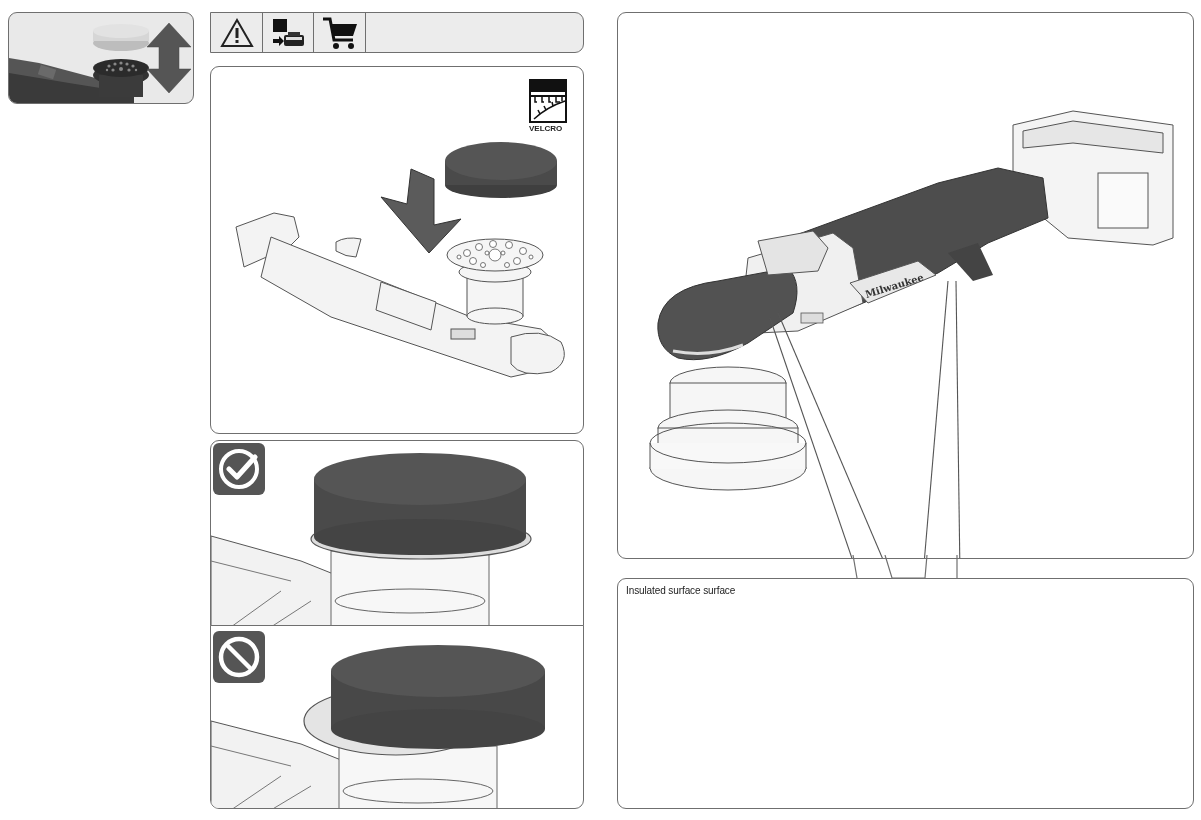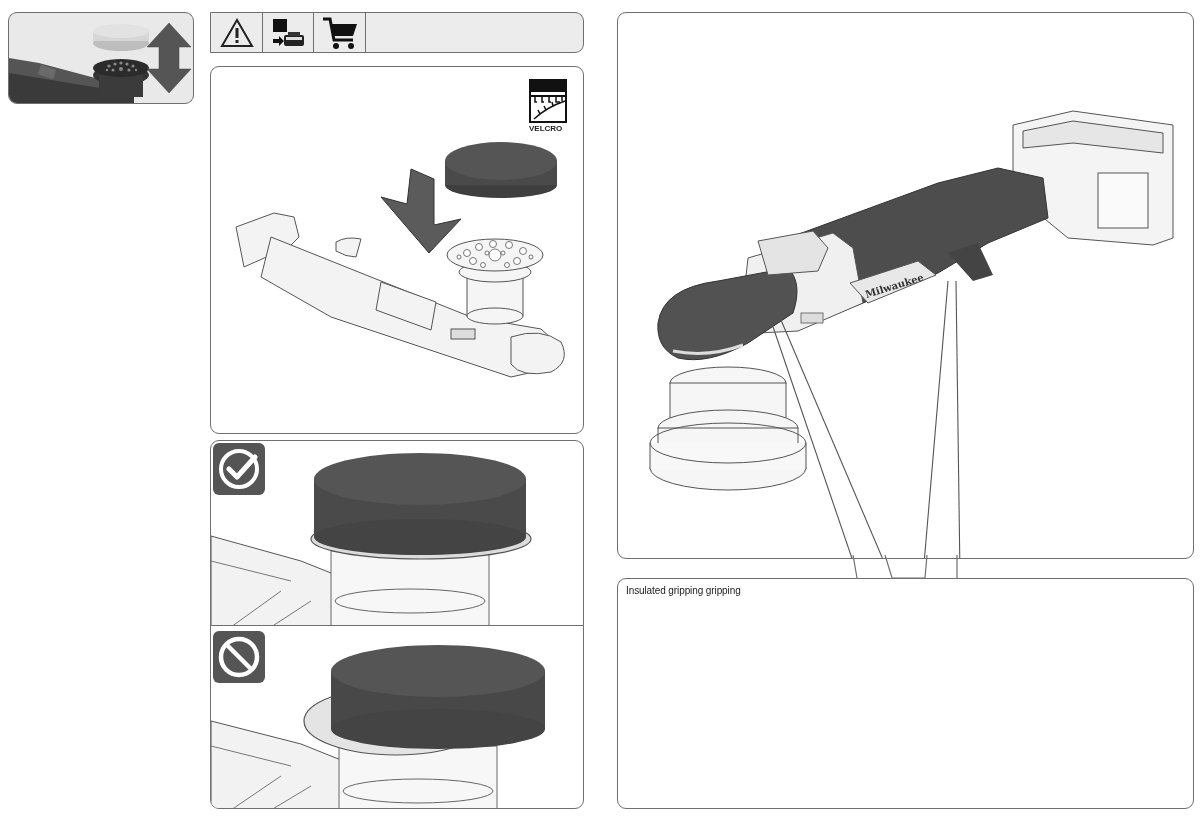--- a/index.html
+++ b/index.html
@@ -231,14 +231,14 @@
 
 <svg class="abs" style="left:617px; top:555px;" width="577" height="30" viewBox="0 0 577 30">
   <g stroke="#6f6f6f" stroke-width="1.2" fill="#fff">
     <polyline points="236,0 240,23" fill="none"></polyline>
     <polyline points="268,0 275,23 308,23 310,0" fill="none"></polyline>
     <polyline points="340,0 340,23" fill="none"></polyline>
   </g>
 </svg>
 
 <div class="frame" style="left:617px; top:578px; width:577px; height:231px;">
-  <div class="callout-label">Insulated gripping gripping</div>
+  <div class="callout-label">Insulated surface surface</div>
 </div>
 
 </body></html>

